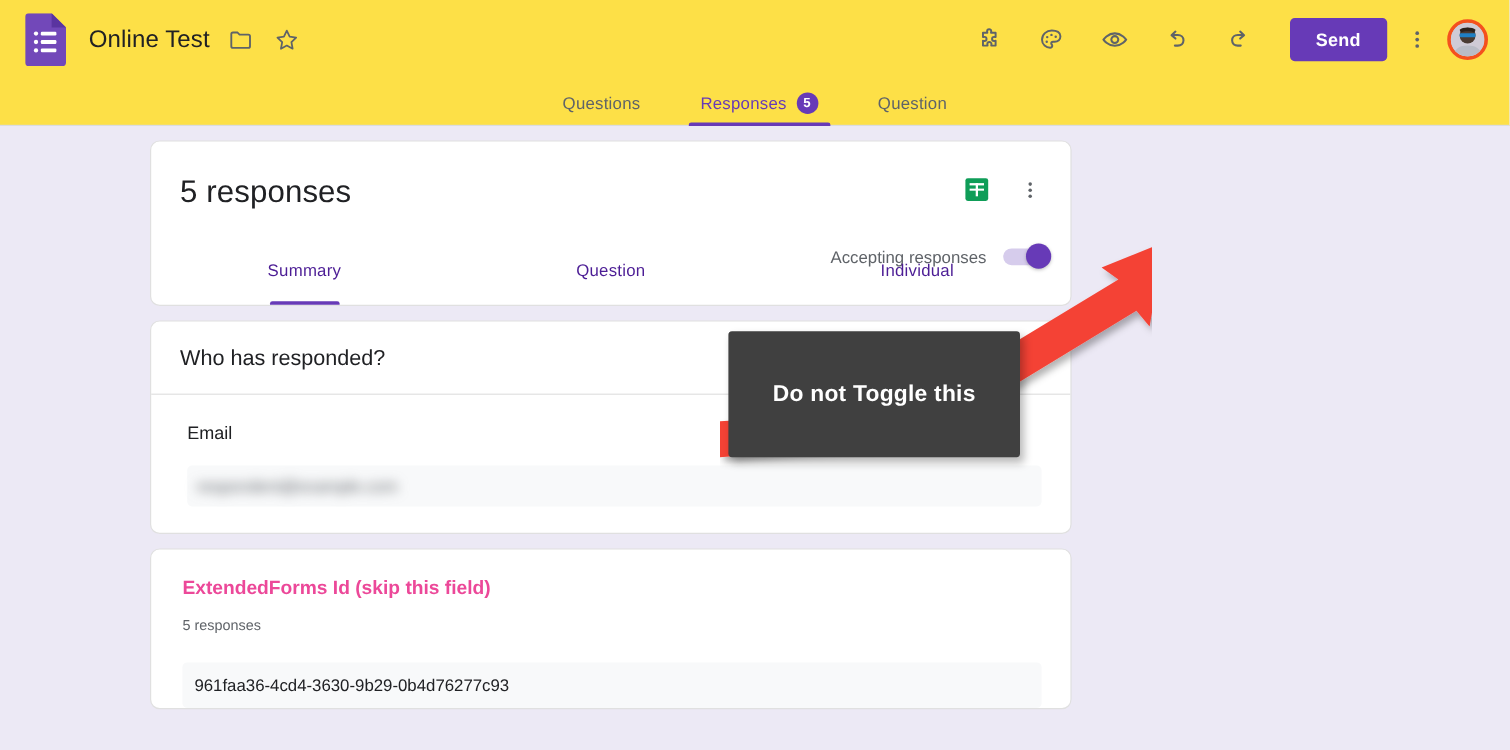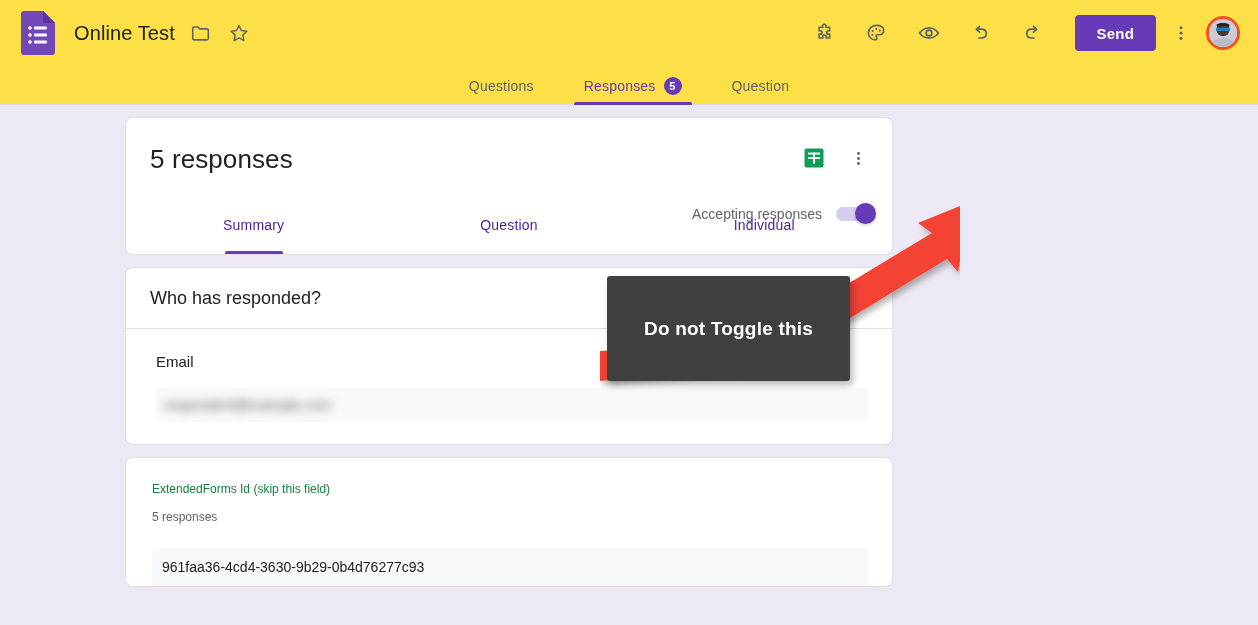--- a/index.html
+++ b/index.html
@@ -147,21 +147,21 @@
     height: 34px; background: #f8f9fa; border-radius: 4px;
     display: flex; align-items: center; padding-left: 8px;
   }
   .blurred-text {
     color: #5f6368; font-size: 14px;
     filter: blur(5px); user-select: none;
   }
 
   
   .ef-body { padding: 24px 24px 0 26px; }
-  .ef-title { font-size: 12px; color: #15803d; }
+  .ef-title { font-size: 16px; color: #ec4899; font-weight: bold; }
   .ef-count { font-size: 12px; color: #5f6368; margin-top: 14px; }
   .ef-value {
     margin-top: 24px; height: 38px; background: #f8f9fa; border-radius: 4px;
     display: flex; align-items: center; padding-left: 10px;
     font-size: 14px; color: #202124;
   }
 
   
   .anno-arrow { position: absolute; left: 600px; top: 196px; width: 360px; height: 200px; pointer-events: none; }
   .anno-box {

